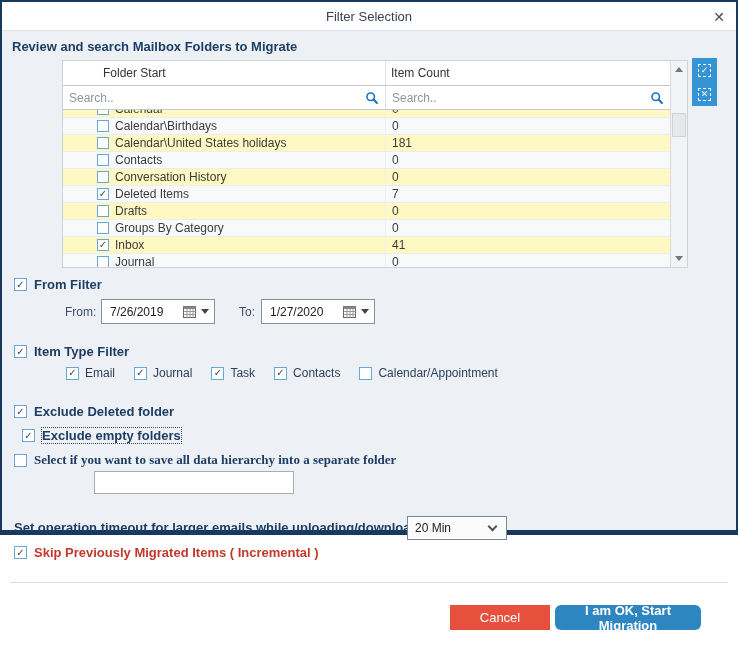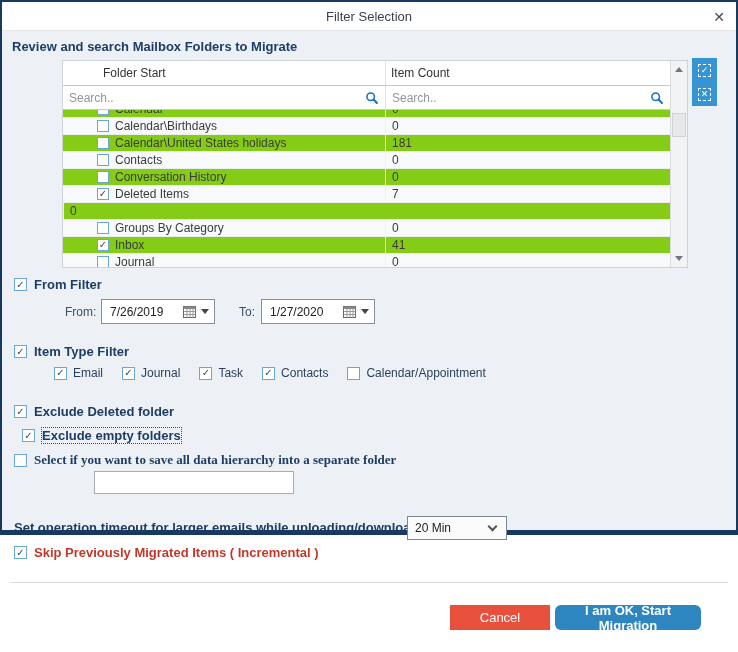--- a/index.html
+++ b/index.html
@@ -28,21 +28,21 @@
   .t-header .c2{flex:1;padding-left:5px;border-left:1px solid #e2e2e2;height:100%;display:flex;align-items:center;}
   .t-search{height:24px;display:flex;border-bottom:1px solid #c3c9cf;}
   .t-search .cell{display:flex;align-items:center;}
   .t-search .cell.c1{width:322px;}
   .t-search .cell.c2{flex:1;border-left:1px solid #e2e2e2;}
   .t-search input{flex:1;border:0;outline:none;background:transparent;font-size:12px;color:#444;
                   padding:0 4px 0 6px;font-family:inherit;}
   .t-search input::placeholder{color:#8f969e;}
   .mag{width:14px;height:14px;margin-right:6px;flex:0 0 auto;}
   .rows{flex:1;overflow:hidden;}
-  .row{height:17px;display:flex;align-items:center;border-bottom:1px solid #ededed;background:#84cc16;font-size:12px;color:#3b3b3b;}
+  .row{height:17px;display:flex;align-items:center;border-bottom:1px solid #ededed;background:#fef9c3;font-size:12px;color:#3b3b3b;}
   .row.alt{background:#f8f9fb;}
   .row.clipped{margin-top:-9px;}
   .row .c1{width:322px;display:flex;align-items:center;padding-left:34px;}
   .row .c2{flex:1;padding-left:6px;border-left:1px solid #f0f0f0;align-self:stretch;display:flex;align-items:center;}
   .row .label{margin-left:6px;}
 
   
   .cb{width:13px;height:13px;border:1px solid #69a7d8;background:#fff;position:relative;flex:0 0 auto;}
   .cb.small{width:12px;height:12px;}
   .cb.checked::after{content:"✓";position:absolute;left:0;top:0;right:0;bottom:0;
@@ -71,21 +71,21 @@
 
   
   .inline-label{font-size:12px;color:#3d4f63;}
   .date-field{position:absolute;width:114px;height:25px;background:#fff;border:1px solid #8a9199;
               display:flex;align-items:center;padding:0 5px 0 8px;}
   .date-field .val{flex:1;font-size:12px;color:#222;}
   .cal-icon{width:13px;height:13px;margin-right:5px;}
   .dd-arrow{width:0;height:0;border-left:4px solid transparent;border-right:4px solid transparent;border-top:5px solid #444;}
 
   
-  .item-types{position:absolute;left:52px;top:364px;display:flex;align-items:center;}
+  .item-types{position:absolute;left:64px;top:364px;display:flex;align-items:center;}
   .itype{display:flex;align-items:center;margin-right:19px;}
   .itype .t{margin-left:6px;font-size:12px;color:#2b3f5c;}
 
   .hier-input{position:absolute;left:92px;top:469px;width:200px;height:23px;border:1px solid #a8adb3;
               background:#fff;font-size:12px;padding:0 5px;outline:none;font-family:inherit;}
 
   
   .timeout-label{position:absolute;left:12px;top:518px;font-size:13px;font-weight:bold;color:#1e3d64;}
   .timeout-select{position:absolute;left:405px;top:514px;width:100px;height:24px;background:#fbfbfb;
                   border:1px solid #7b8793;display:flex;align-items:center;padding-left:7px;cursor:pointer;}
@@ -172,20 +172,24 @@
     <div class="c2">0</div>
   </div>
           <div class="row alt">
     <div class="c1">
       <span class="cb small checked"></span>
       <span class="label">Deleted Items</span>
     </div>
     <div class="c2">7</div>
   </div>
           <div class="row">
+    <div class="c1">
+      <span class="cb small"></span>
+      <span class="label">Drafts</span>
+    </div>
     <div class="c2">0</div>
   </div>
           <div class="row alt">
     <div class="c1">
       <span class="cb small"></span>
       <span class="label">Groups By Category</span>
     </div>
     <div class="c2">0</div>
   </div>
           <div class="row">

